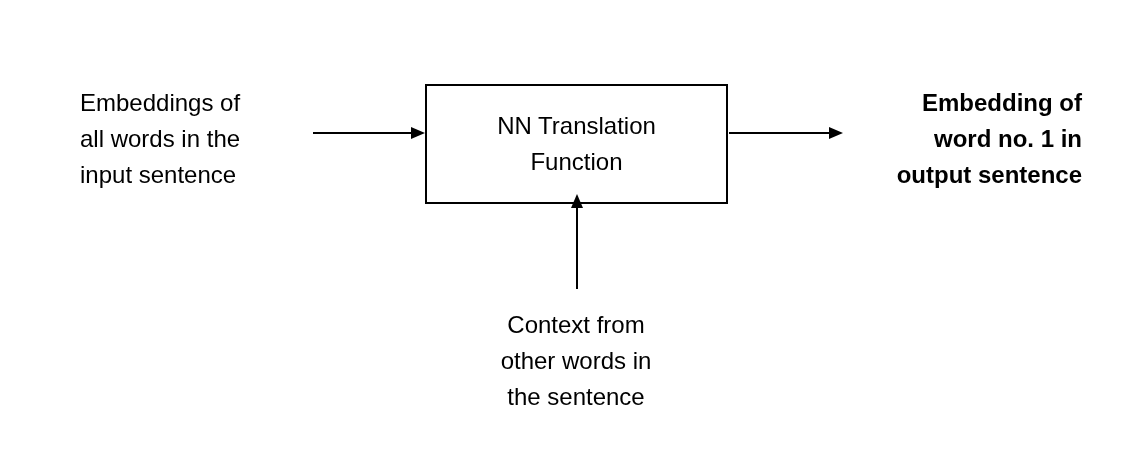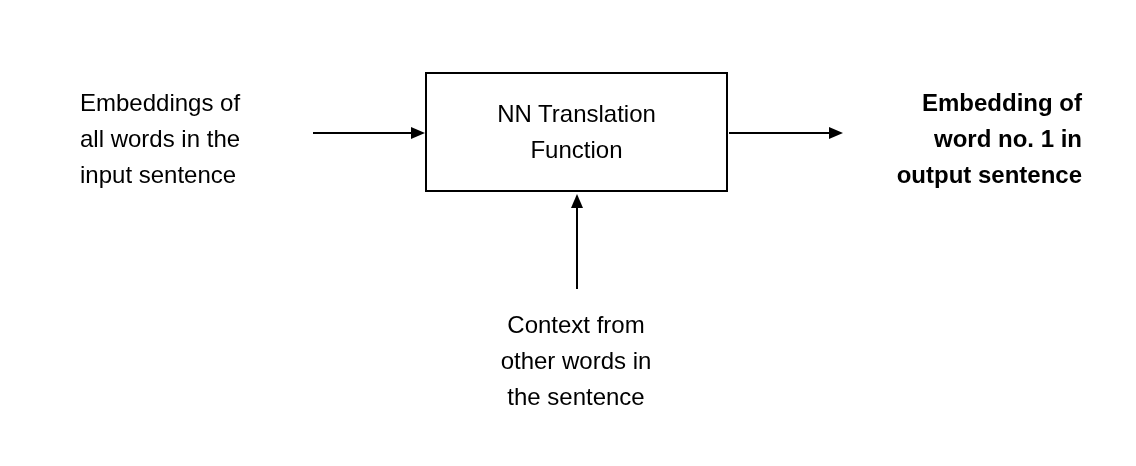--- a/index.html
+++ b/index.html
@@ -22,21 +22,21 @@
     line-height: 36px;
     white-space: pre-line;
     color: #000000;
   }
   .label-left   { left: 80px;  top: 85px;  width: 220px; text-align: left; }
   .label-right  { left: 862px; top: 85px;  width: 220px; text-align: right; font-weight: bold; }
   .label-bottom { left: 456px; top: 307px; width: 240px; text-align: center; }
   .nn-box {
     position: absolute;
     left: 425px;
-    top: 72px;
+    top: 84px;
     width: 303px;
     height: 120px;
     border: 2px solid #000000;
     background: #ffffff;
     box-sizing: border-box;
     display: flex;
     align-items: center;
     justify-content: center;
     text-align: center;
     font-size: 24px;

